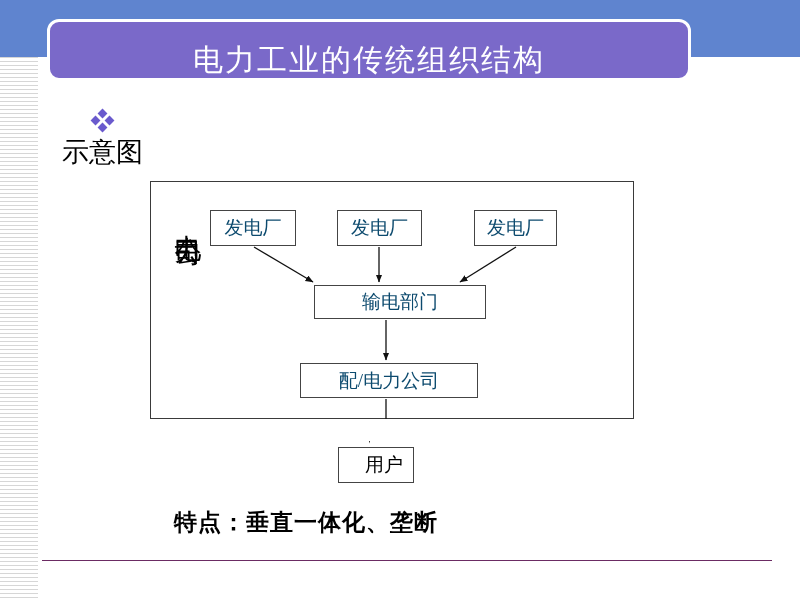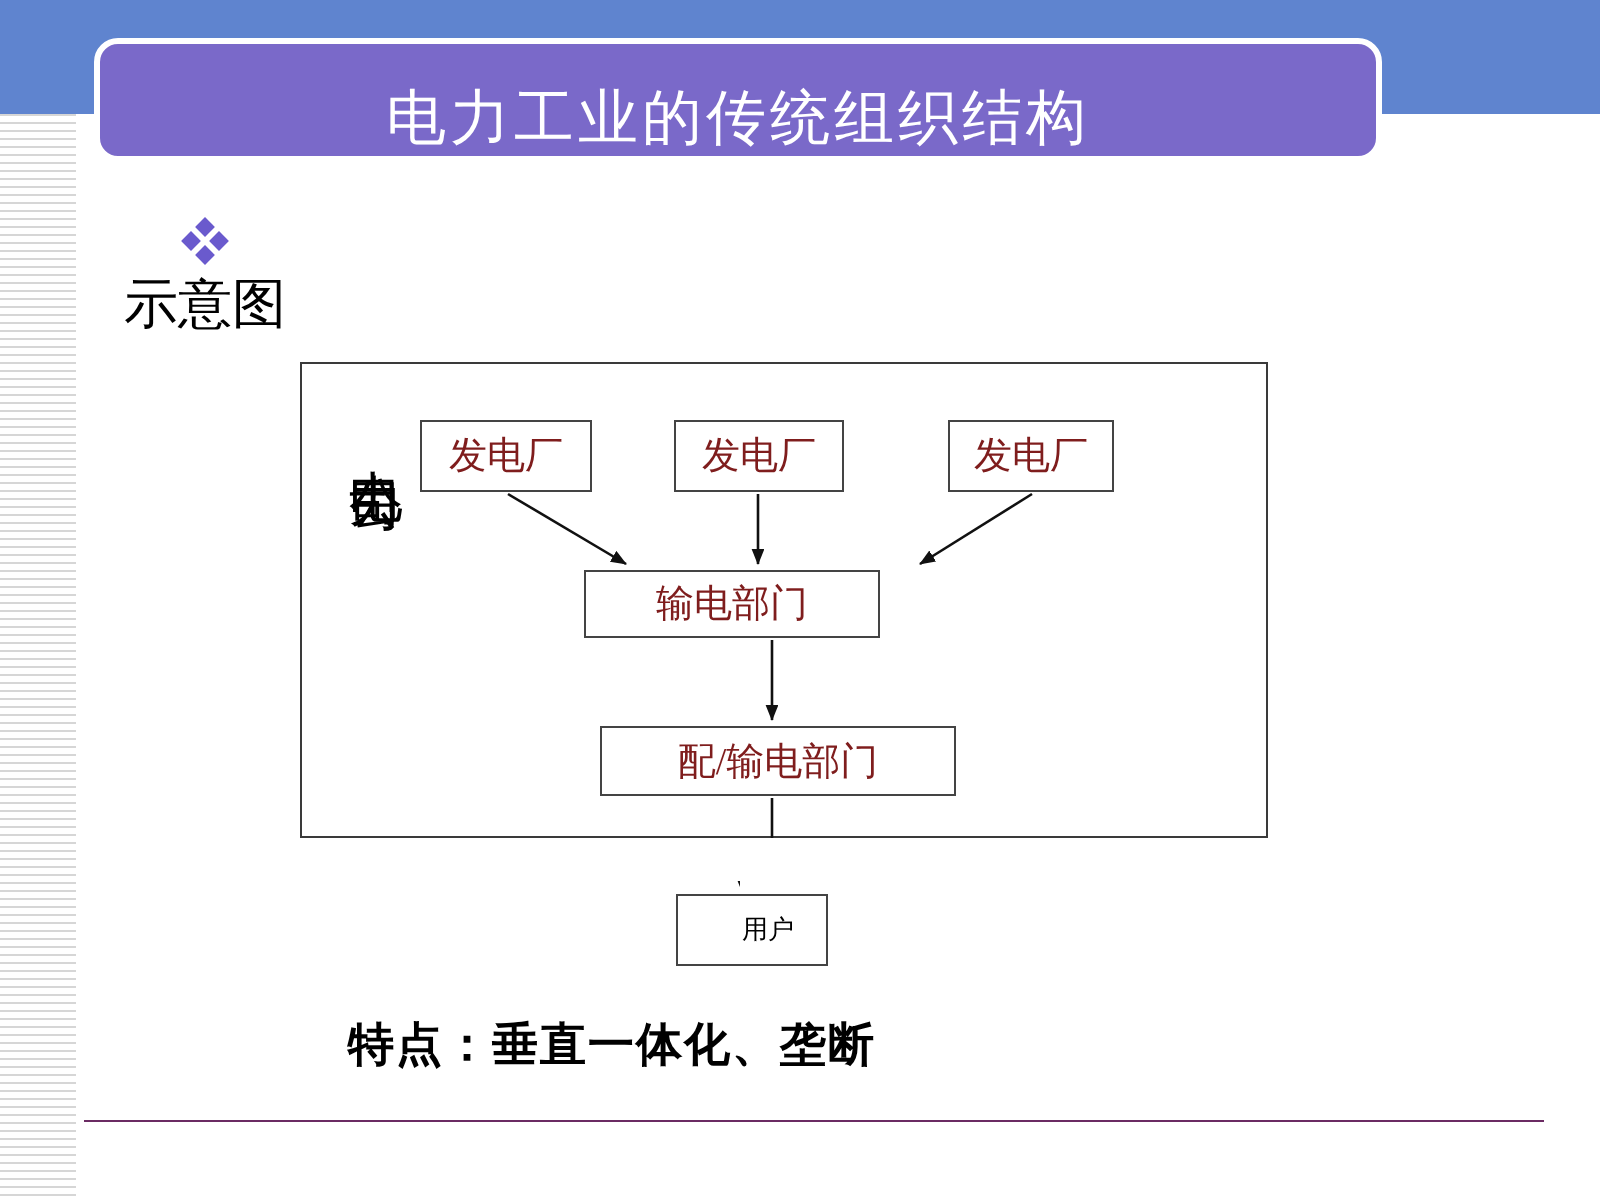--- a/index.html
+++ b/index.html
@@ -105,29 +105,29 @@
   }
   .node-box {
     position: absolute;
     border: 1.5px solid #444444;
     box-sizing: border-box;
     background: #ffffff;
     display: flex;
     align-items: center;
     justify-content: center;
     font-size: 19px;
-    color: #7f1d1d;
+    color: #0c4a6e;
     white-space: nowrap;
   }
   
   #box-plant-1 { left: 60px;  top: 29px;  width: 86px;  height: 36px; }
   #box-plant-2 { left: 187px; top: 29px;  width: 85px;  height: 36px; }
   #box-plant-3 { left: 324px; top: 29px;  width: 83px;  height: 36px; }
   
-  #box-transmission { left: 142px; top: 104px; width: 148px; height: 34px; }
+  #box-transmission { left: 164px; top: 104px; width: 172px; height: 34px; }
   
   #box-distribution { left: 150px; top: 182px; width: 178px; height: 35px; }
 
   
   #company-label {
     position: absolute;
     left: 23px; top: 32px;
     width: 32px;
     font-size: 27px;
     line-height: 1.32;
@@ -150,21 +150,21 @@
   #box-users {
     position: absolute;
     left: 338px; top: 447px;
     width: 76px; height: 36px;
     border: 1.5px solid #444444;
     box-sizing: border-box;
     background: #ffffff;
     display: flex;
     align-items: center;
     justify-content: center;
-    font-size: 13px;
+    font-size: 19px;
     color: #000000;
     white-space: nowrap;
     padding-left: 16px;
   }
   #users-arrow {
     position: absolute;
     left: 330px; top: 415px;
     width: 40px; height: 40px;
     pointer-events: none;
   }
@@ -225,21 +225,21 @@
     </div>
     <div class="node-box" id="box-plant-3">
       <span>发电厂</span>
     </div>
 
     <div class="node-box" id="box-transmission">
       <span>输电部门</span>
     </div>
 
     <div class="node-box" id="box-distribution">
-      <span>配/输电部门</span>
+      <span>配/电力公司</span>
     </div>
 
     <svg id="arrow-layer" viewBox="0 0 484 238" width="484" height="238">
       <defs>
         <marker id="arrowhead" markerWidth="9" markerHeight="9" refX="7.5" refY="3.2" orient="auto" markerUnits="userSpaceOnUse">
           <path d="M0,0 L8,3.2 L0,6.4 z" fill="#111111"></path>
         </marker>
       </defs>
 
       <line x1="104" y1="66" x2="163" y2="101" stroke="#111111" stroke-width="1.3" marker-end="url(#arrowhead)"></line>

